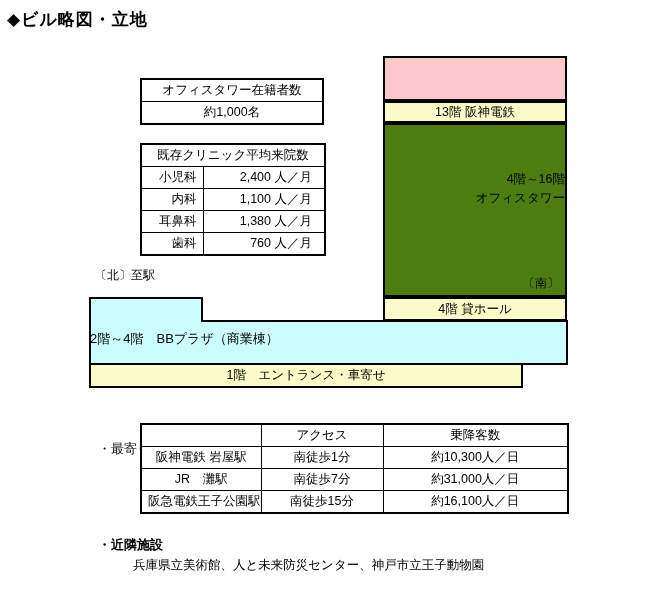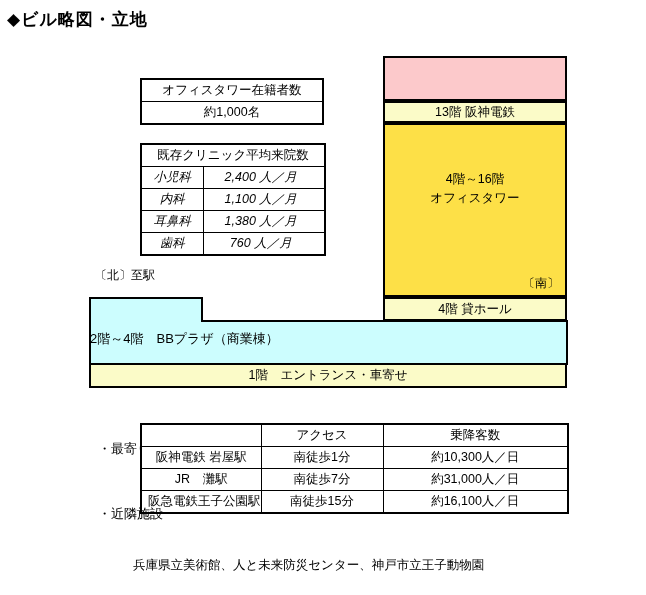--- a/index.html
+++ b/index.html
@@ -31,39 +31,39 @@
   td {
     border: 1px solid #000;
     height: 21px;
     font-size: 12.5px;
     line-height: 21px;
     padding: 0 6px;
     white-space: nowrap;
     overflow: hidden;
   }
   .c { text-align: center; }
-  .r { text-align: center; font-style: italic; }
+  .r { text-align: right; }
   
   .block {
     position: absolute;
     left: 383px;
     width: 184px;
     border: 2px solid #000;
     text-align: center;
     font-size: 12.5px;
   }
   .band-label { line-height: 19px; }
   .plaza-label {
     left: 90px; top: 330px; width: 477px;
     text-align: left;
     font-size: 13px;
   }
   .entrance-band {
     left: 89px; top: 363px;
-    width: 478px; height: 25px;
+    width: 434px; height: 25px;
     border: 2px solid #000;
     text-align: center;
     font-size: 12.5px;
     line-height: 21px;
   }
   .compass {
     font-size: 12px;
   }
   .section-label { font-size: 13px; }
   .facility-text { font-size: 12.5px; }
@@ -111,21 +111,21 @@
       <td class="r">歯科</td>
       <td class="r" style="padding-right:12px;">760 人／月</td>
     </tr>
   </tbody>
     </table>
 
   <div class="block" style="top:56px; height:45px; background:#FCC9CB;"></div>
 
   <div class="block band-label" style="top:101px; height:22px; background:#FBFBC8; line-height:18px;">13階 阪神電鉄</div>
 
-  <div class="block" style="top:123px; height:174px; background:#fde047; padding-top:45px;">
+  <div class="block" style="top:123px; height:174px; background:#4d7c0f; padding-top:45px;text-align:right;">
     <div class="band-label">4階～16階</div>
     <div class="band-label">オフィスタワー</div>
     <div class="abs compass" style="right:6px; bottom:3px;">〔南〕</div>
   </div>
 
   <div class="block band-label" style="top:297px; height:24px; background:#FBFBC8; line-height:20px;">4階 貸ホール</div>
 
   <div class="abs compass" style="left:95px; top:267px;">〔北〕至駅</div>
 
   <svg class="abs" style="left:89px; top:297px;" width="480" height="69">
@@ -160,16 +160,16 @@
       <td class="c">約31,000人／日</td>
     </tr>
     <tr>
       <td class="c">阪急電鉄王子公園駅</td>
       <td class="c">南徒歩15分</td>
       <td class="c">約16,100人／日</td>
     </tr>
   </tbody>
     </table>
 
-  <div class="abs section-label" style="left:98px; top:505px;">・近隣施設</div>
+  <div class="abs section-label" style="left:98px; top:536px;font-weight:bold;">・近隣施設</div>
   <div class="abs facility-text" style="left:133px; top:557px;">兵庫県立美術館、人と未来防災センター、神戸市立王子動物園</div>
 
 </div>
 
 </body></html>

